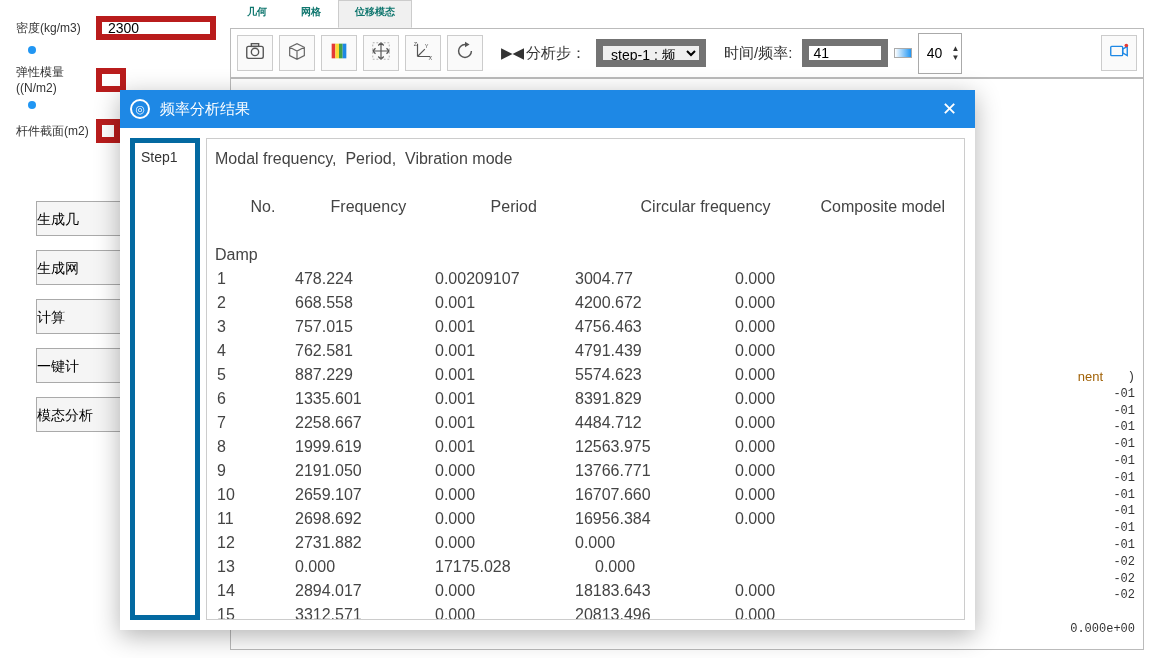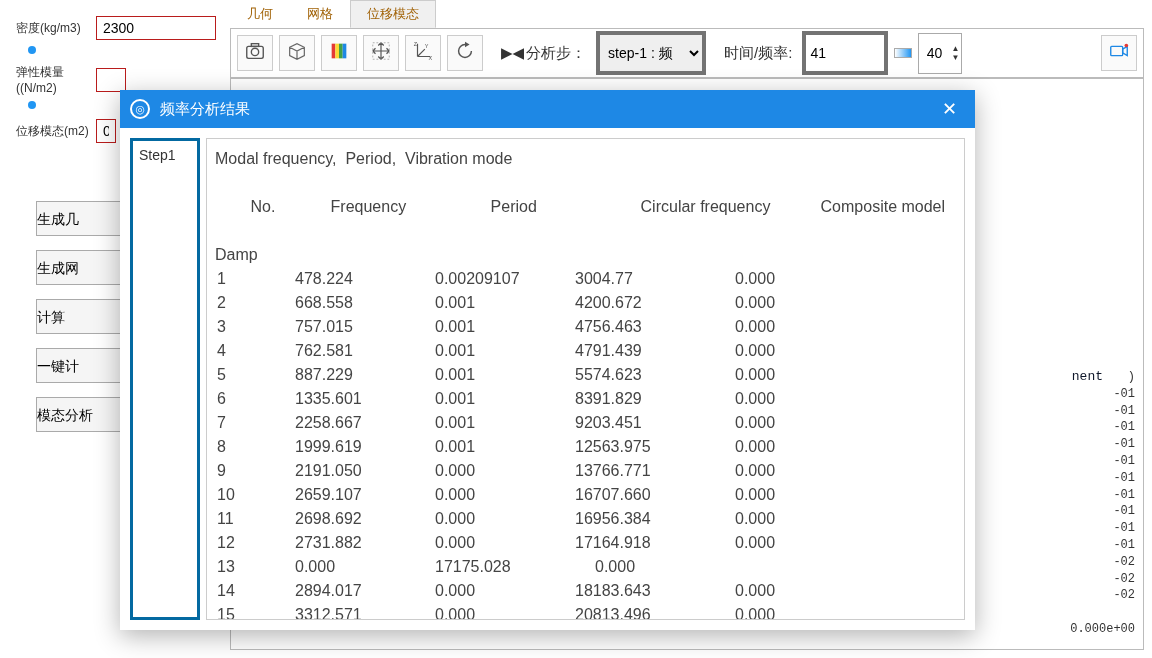--- a/index.html
+++ b/index.html
@@ -28,21 +28,21 @@
       align-items: center;
       margin: 8px 0 4px 0;
     }
     .param-label {
       font-size: 12px;
       color: #333;
       width: 80px;
       flex-shrink: 0;
     }
     .param-input {
-      border: 1px solid #b91c1c;
+      border: 6px solid #b91c1c;
       height: 24px;
       padding: 2px 6px;
       font-size: 14px;
       width: 120px;
     }
     .slider-stub {
       width: 60px;
       height: 6px;
       margin: 2px 0 14px 8px;
       position: relative;
@@ -76,24 +76,25 @@
     .top-tabs {
       position: absolute;
       left: 230px;
       top: 0;
       height: 28px;
       display: flex;
       align-items: stretch;
     }
     .top-tab {
       padding: 4px 16px;
-      font-size: 13px;
-      color: #a16207;
+      font-size: 10px;
+      color: #0f766e;
       border: 1px solid transparent;
       cursor: pointer;
+      font-weight: bold;
     }
     .top-tab.active {
       background: #f0f0f0;
       border: 1px solid #ccc;
       border-bottom: 1px solid #f0f0f0;
     }
 
     
     .toolbar {
       position: absolute;
@@ -118,22 +119,22 @@
       justify-content: center;
       cursor: pointer;
       font-size: 18px;
     }
     .tool-btn svg { width: 22px; height: 22px; }
     .label-inline {
       font-size: 15px;
       margin: 0 4px 0 12px;
     }
     .toolbar select, .toolbar input.small {
-      height: 44px;
-      border: 4px solid #737373;
+      height: 28px;
+      border: 7px solid #737373;
       font-size: 14px;
       padding: 0 4px;
     }
     .toolbar select { width: 110px; }
     .toolbar input.small { width: 86px; }
     .spinner {
       display: inline-flex;
       align-items: center;
       border: 1px solid #aaa;
       height: 41px;
@@ -160,23 +161,23 @@
       font-size: 12px;
       color: #333;
       text-align: right;
       line-height: 1.4;
       white-space: pre;
     }
     .bg-title {
       position: absolute;
       right: 40px;
       top: 290px;
-      font-family: Liberation Mono, monospace;
+      font-family: Liberation Sans, sans-serif;
       font-size: 13px;
-      color: #0f172a;
+      color: #a16207;
     }
 
     
     .modal {
       position: absolute;
       left: 120px;
       top: 90px;
       width: 855px;
       height: 540px;
       background: #fff;
@@ -207,21 +208,21 @@
     .modal-header .m-close { font-size: 18px; cursor: pointer; padding: 4px 8px; }
     .modal-body {
       flex: 1;
       display: flex;
       padding: 10px;
       gap: 6px;
       overflow: hidden;
     }
     .modal-side {
       width: 70px;
-      border: 3px solid #0369a1;
+      border: 5px solid #0369a1;
       padding: 6px;
       font-size: 14px;
     }
     .modal-content {
       flex: 1;
       border: 1px solid #ccc;
       padding: 8px 8px 8px 8px;
       overflow-y: scroll;
       font-size: 16px;
       color: #444;
@@ -259,21 +260,21 @@
   </div>
   <div class="slider-stub"></div>
 
   <div class="param-row">
     <span class="param-label">弹性模量((N/m2)</span>
     <input class="param-input" style="width: 30px;" value="">
   </div>
   <div class="slider-stub"></div>
 
   <div class="param-row">
-    <span class="param-label">位移模态(m2)</span>
+    <span class="param-label">杆件截面(m2)</span>
     <input class="param-input" style="width: 20px;" value="0.">
   </div>
 
   <div style="height:40px"></div>
   <button class="left-btn">生成几</button>
   <button class="left-btn">生成网</button>
   <button class="left-btn">计算</button>
   <button class="left-btn">一键计</button>
   <button class="left-btn">模态分析</button>
 </div>
@@ -442,21 +443,21 @@
             <span class="c-no">6</span>
             <span class="c-freq">1335.601</span>
             <span class="c-period">0.001</span>
             <span class="c-circ">8391.829</span>
             <span class="c-damp">0.000</span>
           </div>
           <div class="data-row">
             <span class="c-no">7</span>
             <span class="c-freq">2258.667</span>
             <span class="c-period">0.001</span>
-            <span class="c-circ">9203.451</span>
+            <span class="c-circ">4484.712</span>
             <span class="c-damp">0.000</span>
           </div>
           <div class="data-row">
             <span class="c-no">8</span>
             <span class="c-freq">1999.619</span>
             <span class="c-period">0.001</span>
             <span class="c-circ">12563.975</span>
             <span class="c-damp">0.000</span>
           </div>
           <div class="data-row">
@@ -477,21 +478,20 @@
             <span class="c-no">11</span>
             <span class="c-freq">2698.692</span>
             <span class="c-period">0.000</span>
             <span class="c-circ">16956.384</span>
             <span class="c-damp">0.000</span>
           </div>
           <div class="data-row">
             <span class="c-no">12</span>
             <span class="c-freq">2731.882</span>
             <span class="c-period">0.000</span>
-            <span class="c-circ">17164.918</span>
             <span class="c-damp">0.000</span>
           </div>
           <div class="data-row">
             <span class="c-no">13</span>
             <span class="c-period">0.000</span>
             <span class="c-circ">17175.028</span>
             <span class="c-damp">0.000</span>
           </div>
           <div class="data-row">
             <span class="c-no">14</span>

